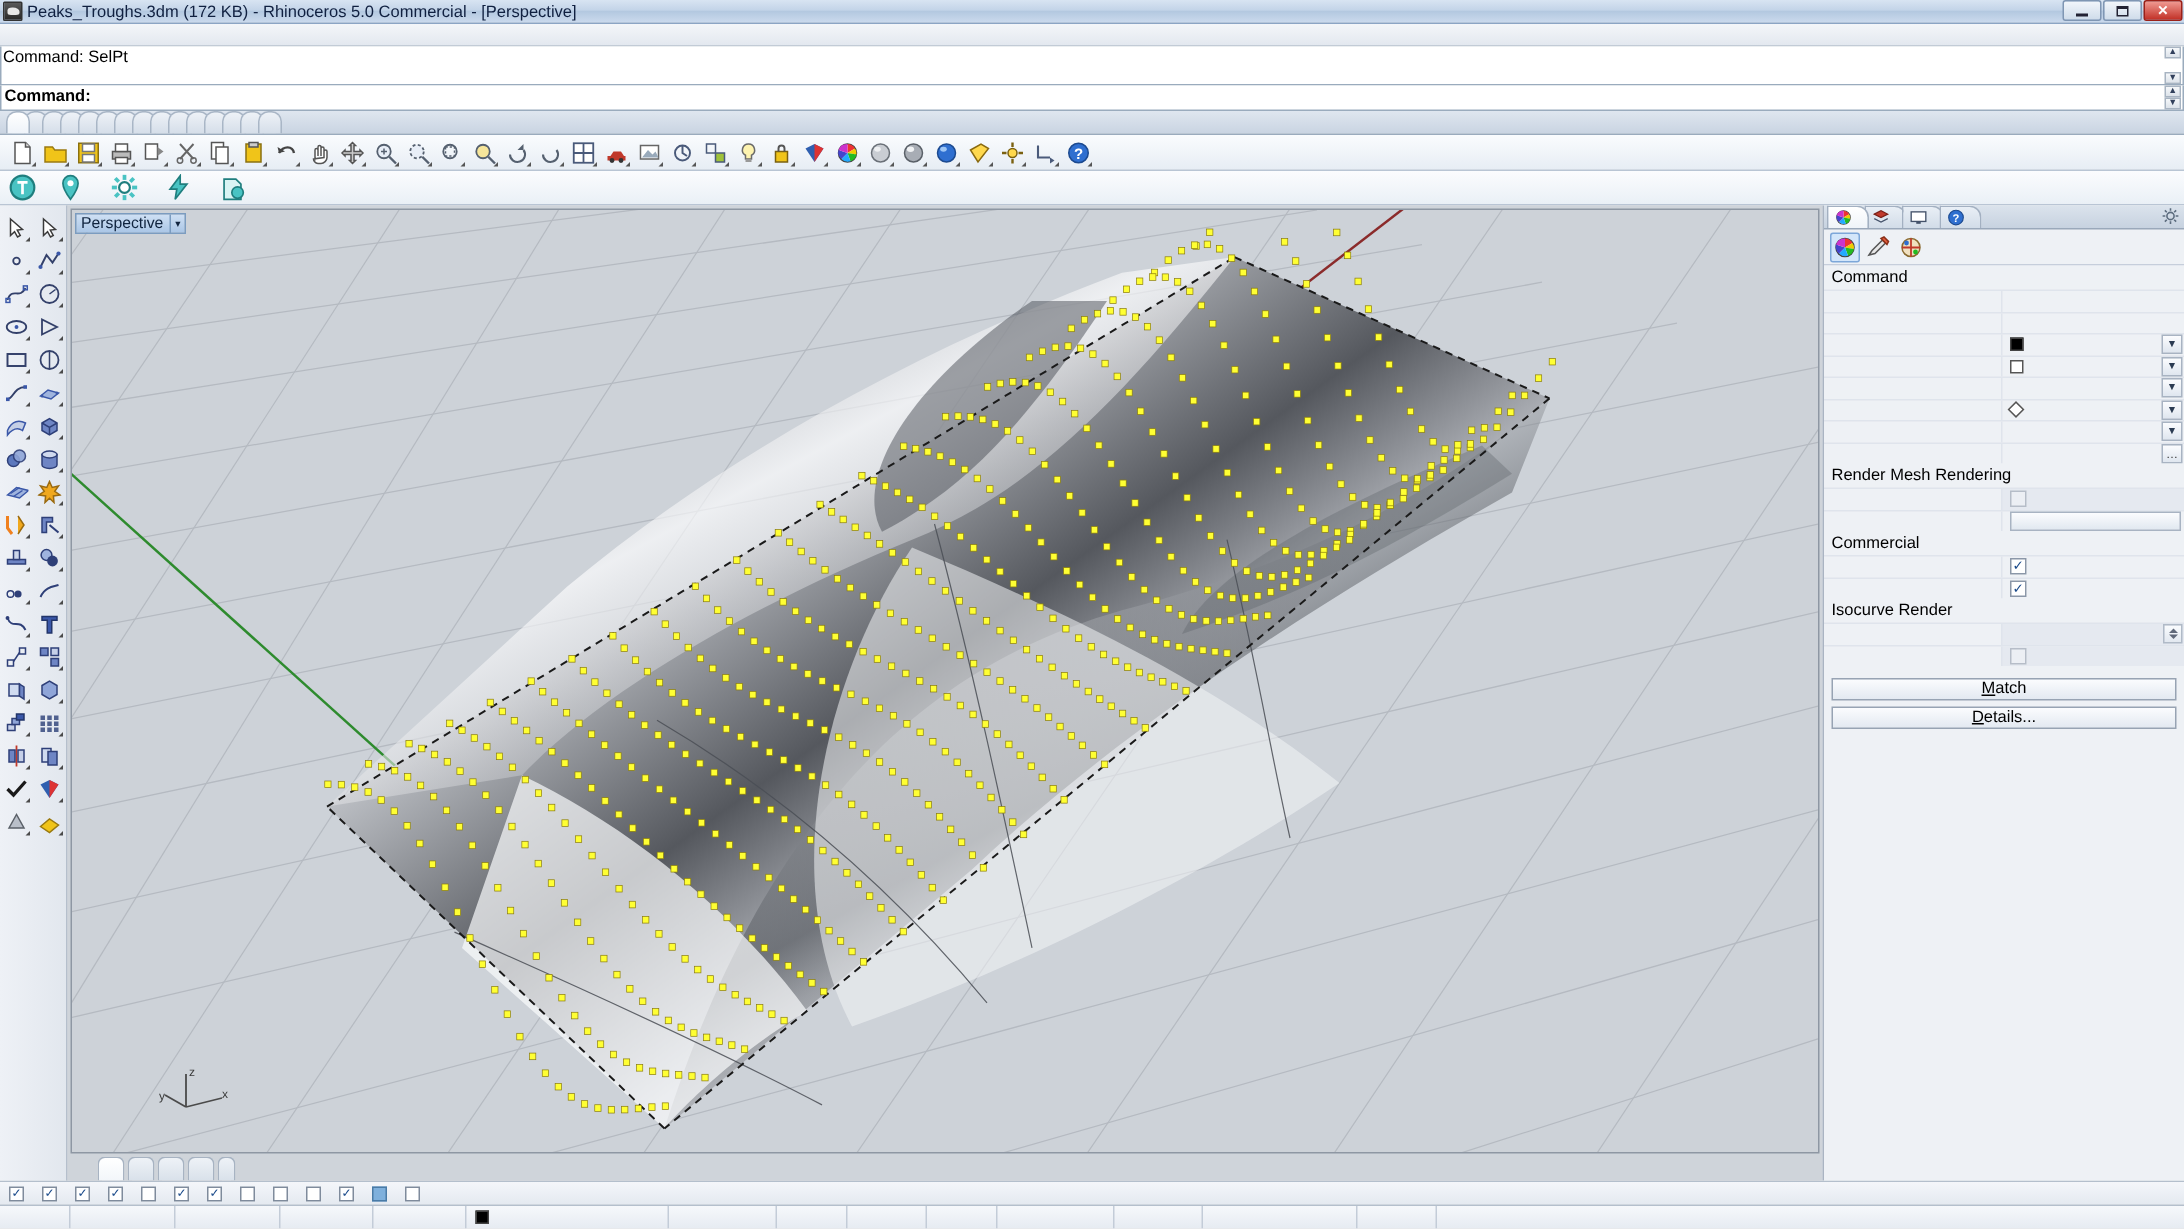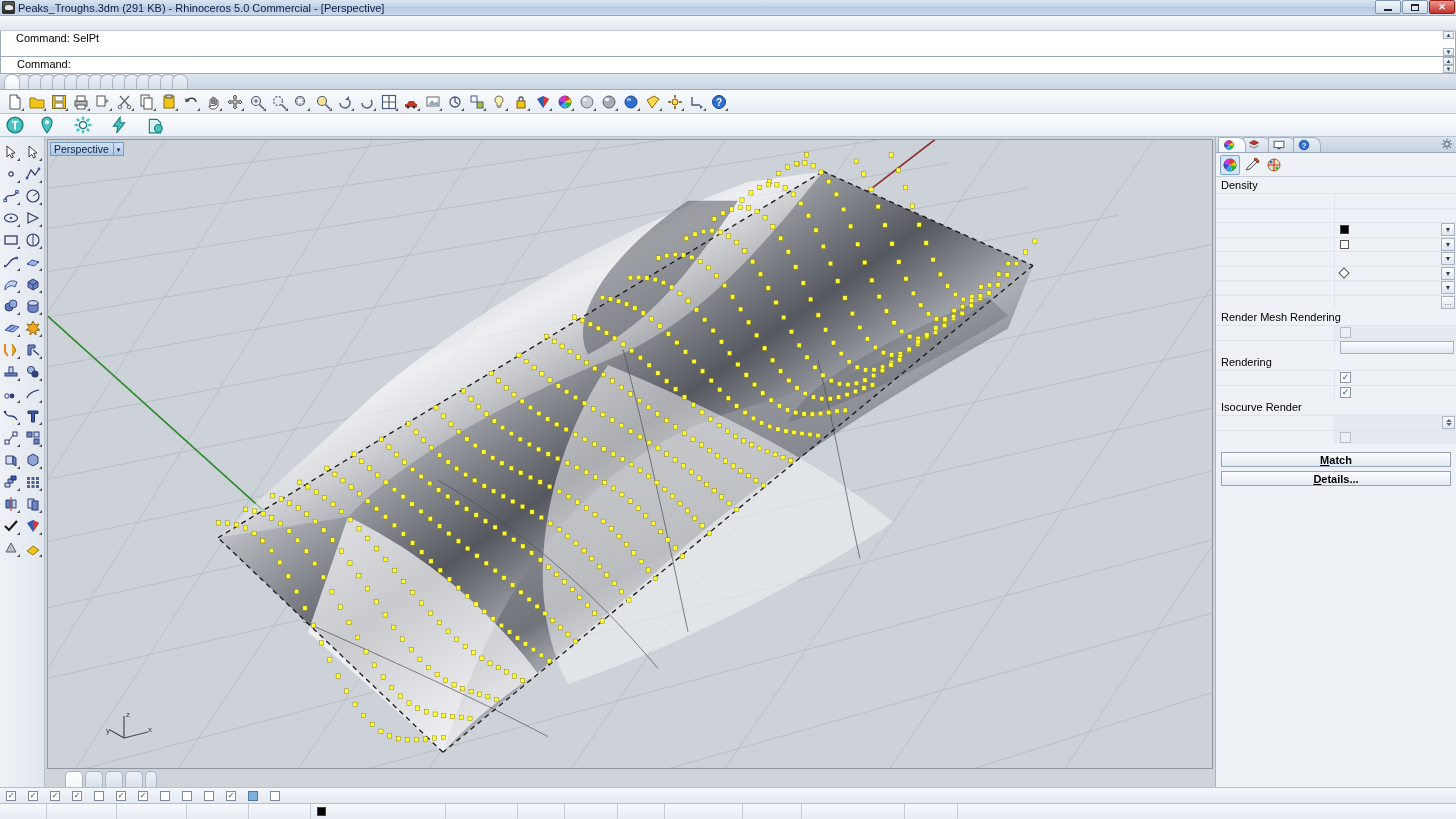--- a/index.html
+++ b/index.html
@@ -46,25 +46,25 @@
     height: 15px; min-height:15px;
     background: linear-gradient(to bottom,#f4f6f9,#e3e8ef);
     border-bottom: 1px solid #c2cbd6;
     display: flex; align-items: center; padding-left: 4px;
   }
   .menu-item { font-size: 11px; color:#000; padding: 0 6px; line-height: 14px; white-space:nowrap; cursor: default; }
 
   
   .cmdhist {
     height: 26px; min-height:26px; background:#fff; border:1px solid #9aabbd; border-top:none;
-    position: relative; padding: 1px 0 0 15px; line-height: 12px; font-size: 11px; color:#000;
+    position: relative; padding: 1px 0 0 1px; line-height: 12px; font-size: 11px; color:#000;
   }
   .cmdline {
     height: 17px; min-height:17px; background:#fff; border:1px solid #9aabbd; border-top:none;
-    padding-left: 16px; font-size: 11px; font-weight: normal; color:#000; line-height:15px; position:relative;
+    padding-left: 2px; font-size: 11px; font-weight: bold; color:#000; line-height:15px; position:relative;
   }
   .scrollarrows { position:absolute; right:1px; top:0; width:11px; height:100%;
      display:flex; flex-direction:column; justify-content:space-between; }
   .sa { width:11px; height:8px; background:linear-gradient(to bottom,#f6f8fa,#dde3ea); border:1px solid #a8b4c2;
         display:flex; align-items:center; justify-content:center; font-size:6px; color:#33415c; line-height:1;}
 
   
   .tabbar {
     height: 16px; min-height:16px;
     background: linear-gradient(to bottom,#dfe6ef,#c9d4e2);
@@ -173,21 +173,21 @@
      background:linear-gradient(to bottom,#fbfcfe,#dfe6ef);font-size:8px;display:flex;align-items:center;
      justify-content:center;color:#333; cursor:default;}
   .swatch-black{width:9px;height:9px;background:#000;border:1px solid #444;}
   .swatch-white{width:9px;height:9px;background:#fff;border:1px solid #555;}
   .diamond{width:8px;height:8px;border:1px solid #555;transform:rotate(45deg);background:#fff;}
   .chk { width:11px;height:11px;border:1px solid #8b97a8;background:#fff;display:flex;align-items:center;
      justify-content:center;font-size:9px;color:#1a4a8a; line-height:1;}
   .chk.dis { background:#eceff4; border-color:#b6bdc8; }
   .btnwide { margin:2px 5px; height:15px; border:1px solid #97a3b3;
      background:linear-gradient(to bottom,#fbfcfe,#e3e9f1); font-size:11px; display:flex;
-     align-items:center; justify-content:center; color:#000; cursor:default;font-weight:bold;}
+     justify-content:center; color:#000; cursor:default;}
   .btnwide u { text-decoration: underline; }
   .adjbtn { flex:1 1 auto; height:13px; margin-right:2px; border:1px solid #a8b3c2;
      background:linear-gradient(to bottom,#fbfcfe,#e1e8f0); font-size:11px;
      display:flex;align-items:center;justify-content:center; color:#000;}
   .spin { width:13px;height:13px;margin-left:auto;margin-right:1px;border:1px solid #b0bac7;
      background:linear-gradient(to bottom,#fafcfe,#e2e8f0);display:flex;flex-direction:column;
      justify-content:center;align-items:center;}
   .spin i{display:block;width:0;height:0;border-left:3px solid transparent;border-right:3px solid transparent;}
   .spin i.up{border-bottom:3px solid #60697a;margin-bottom:1px;}
   .spin i.dn{border-top:3px solid #60697a;}
@@ -208,21 +208,21 @@
   .sb.bold { font-weight:bold; }
   .sb.left { justify-content:flex-start; }
 </style>
 </head>
 <body>
 
 <div id="app">
 
   <div class="titlebar">
     <div class="title-icon"></div>
-    <div class="title-text">Peaks_Troughs.3dm (291 KB) - Rhinoceros 5.0 Commercial - [Perspective]</div>
+    <div class="title-text">Peaks_Troughs.3dm (172 KB) - Rhinoceros 5.0 Commercial - [Perspective]</div>
     <div class="win-buttons">
       <div class="win-btn">
           <div class="win-glyph-min"></div>
         </div>
       <div class="win-btn">
           <div class="win-glyph-max"></div>
         </div>
       <div class="win-btn close">✕</div>
     </div>
   </div>
@@ -1652,21 +1652,21 @@
           <div class="rp-ibtn">
             <svg width="16" height="16" viewBox="0 0 16 16">
               <circle cx="8" cy="8" r="6" fill="#f0e0c0" stroke="#8a6a30"></circle>
               <path d="M8 2v12M2 8h12" stroke="#c0392b" stroke-width="1.2"></path>
               <circle cx="5" cy="5" r="1.6" fill="#2f6fd0"></circle>
               <circle cx="11" cy="11" r="1.6" fill="#2b2"></circle>
             </svg>
           </div>
         </div>
 
-      <div class="sect-head">Density</div>
+      <div class="sect-head">Command</div>
       <div id="objrows">
           <div class="prow">
             <div class="k"></div>
             <div class="v">
               <span></span>
             </div>
           </div>
           <div class="prow">
             <div class="k"></div>
             <div class="v">
@@ -1729,21 +1729,21 @@
             </div>
           </div>
           <div class="prow">
             <div class="k dim"></div>
             <div class="v">
               <span class="adjbtn"></span>
             </div>
           </div>
         </div>
 
-      <div class="sect-head">Rendering</div>
+      <div class="sect-head">Commercial</div>
       <div id="rndrows">
           <div class="prow">
             <div class="k"></div>
             <div class="v">
               <span class="chk">✓</span>
             </div>
           </div>
           <div class="prow">
             <div class="k"></div>
             <div class="v">

